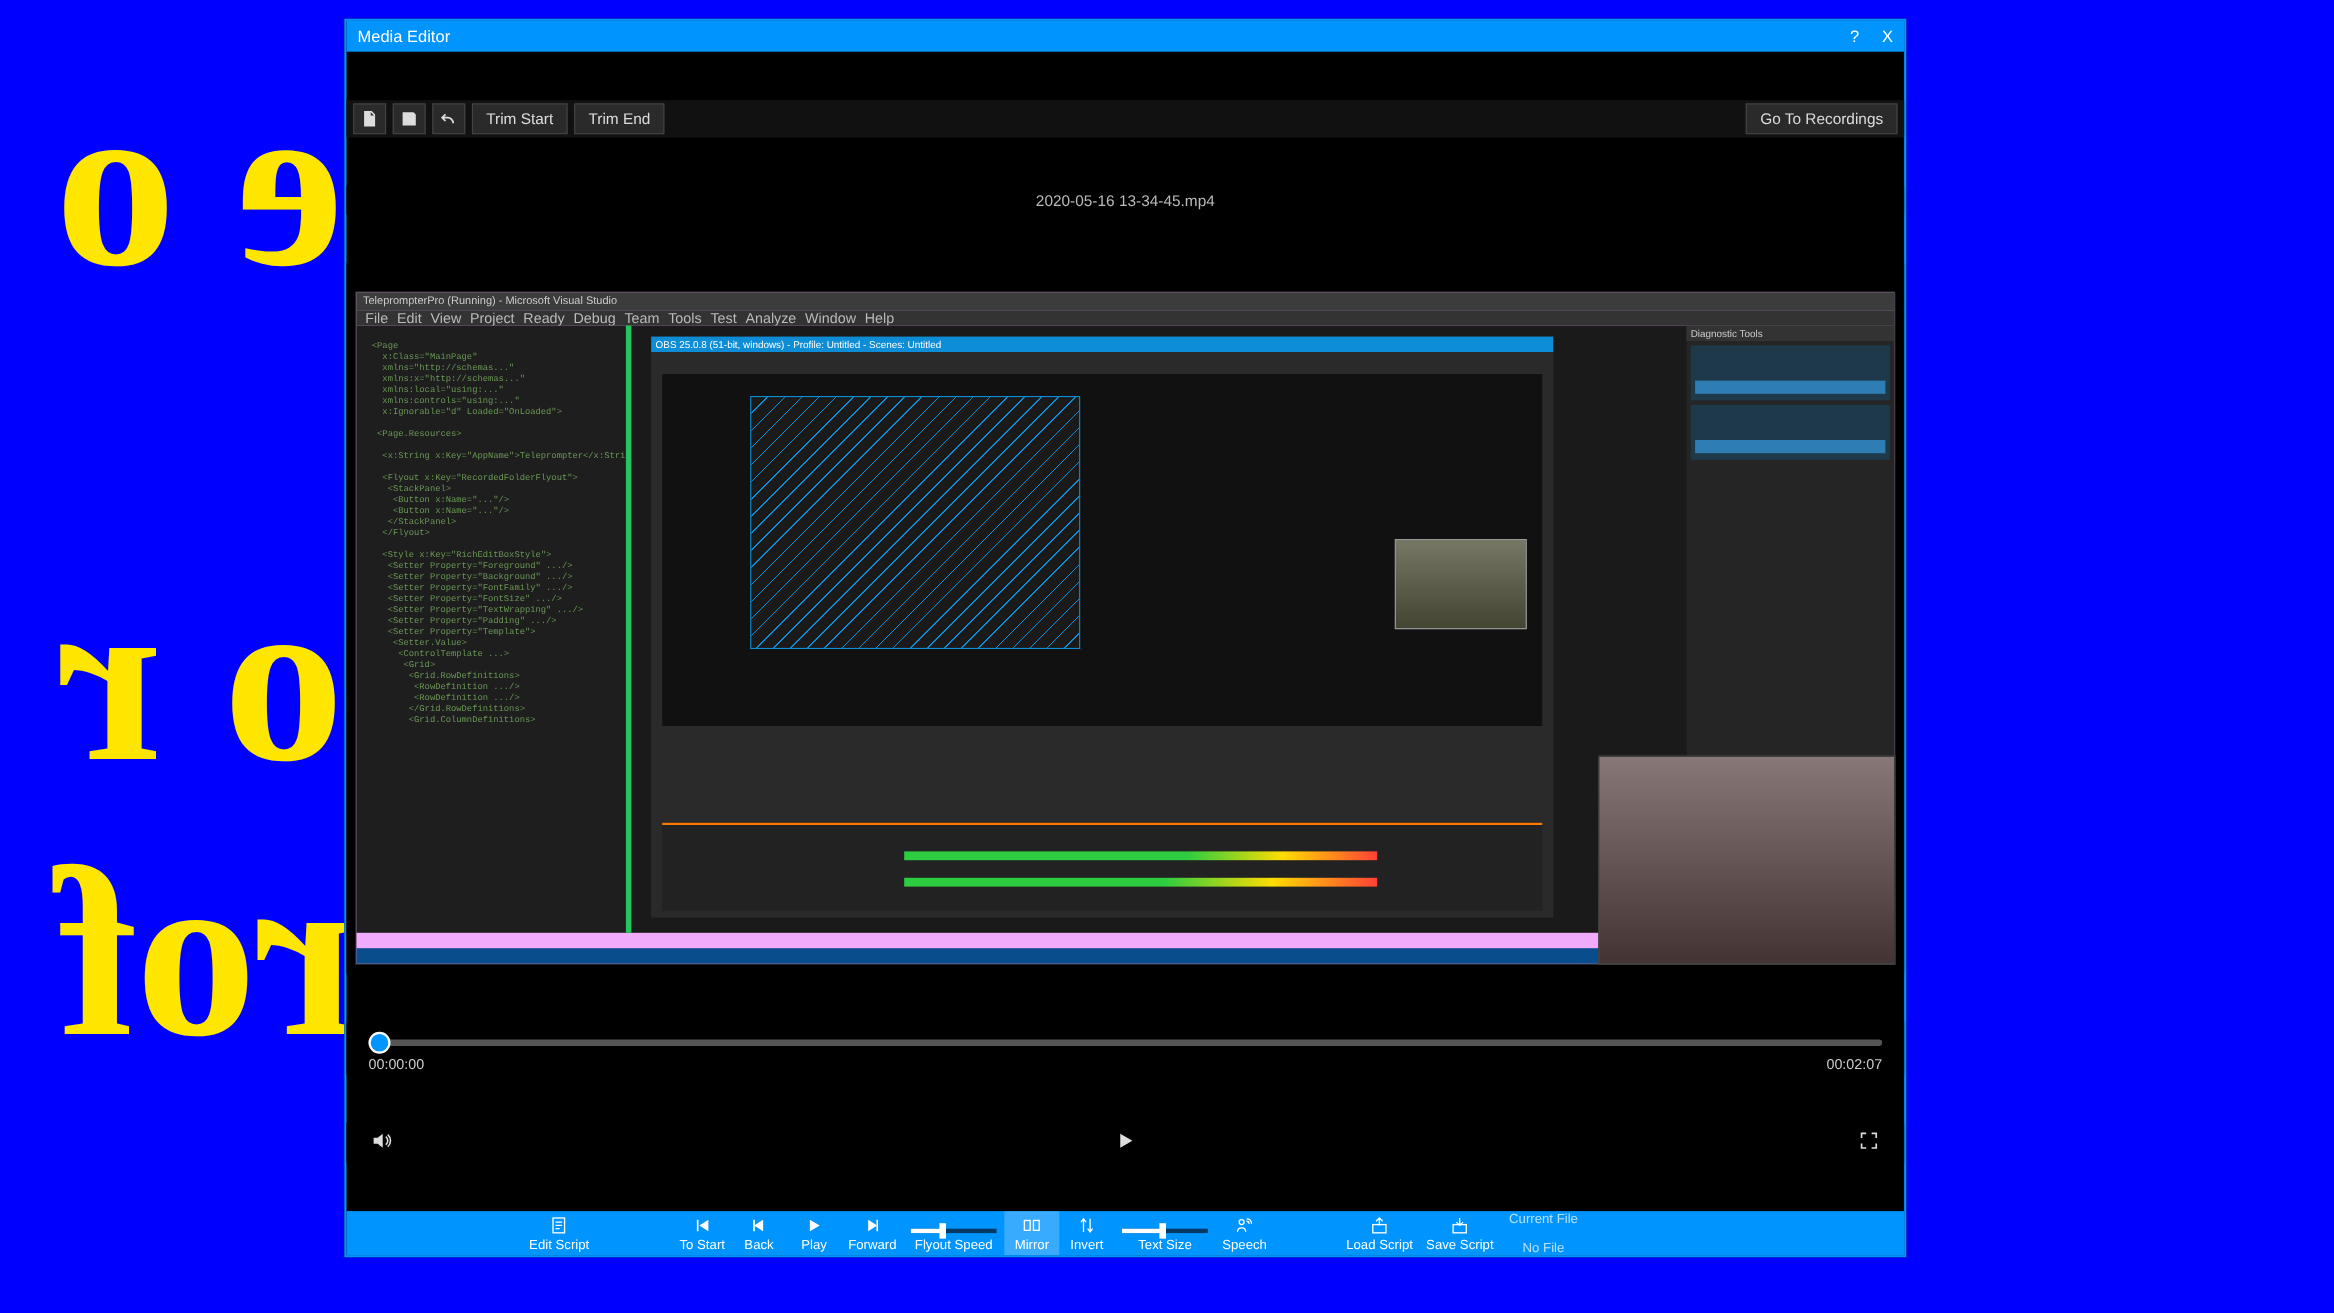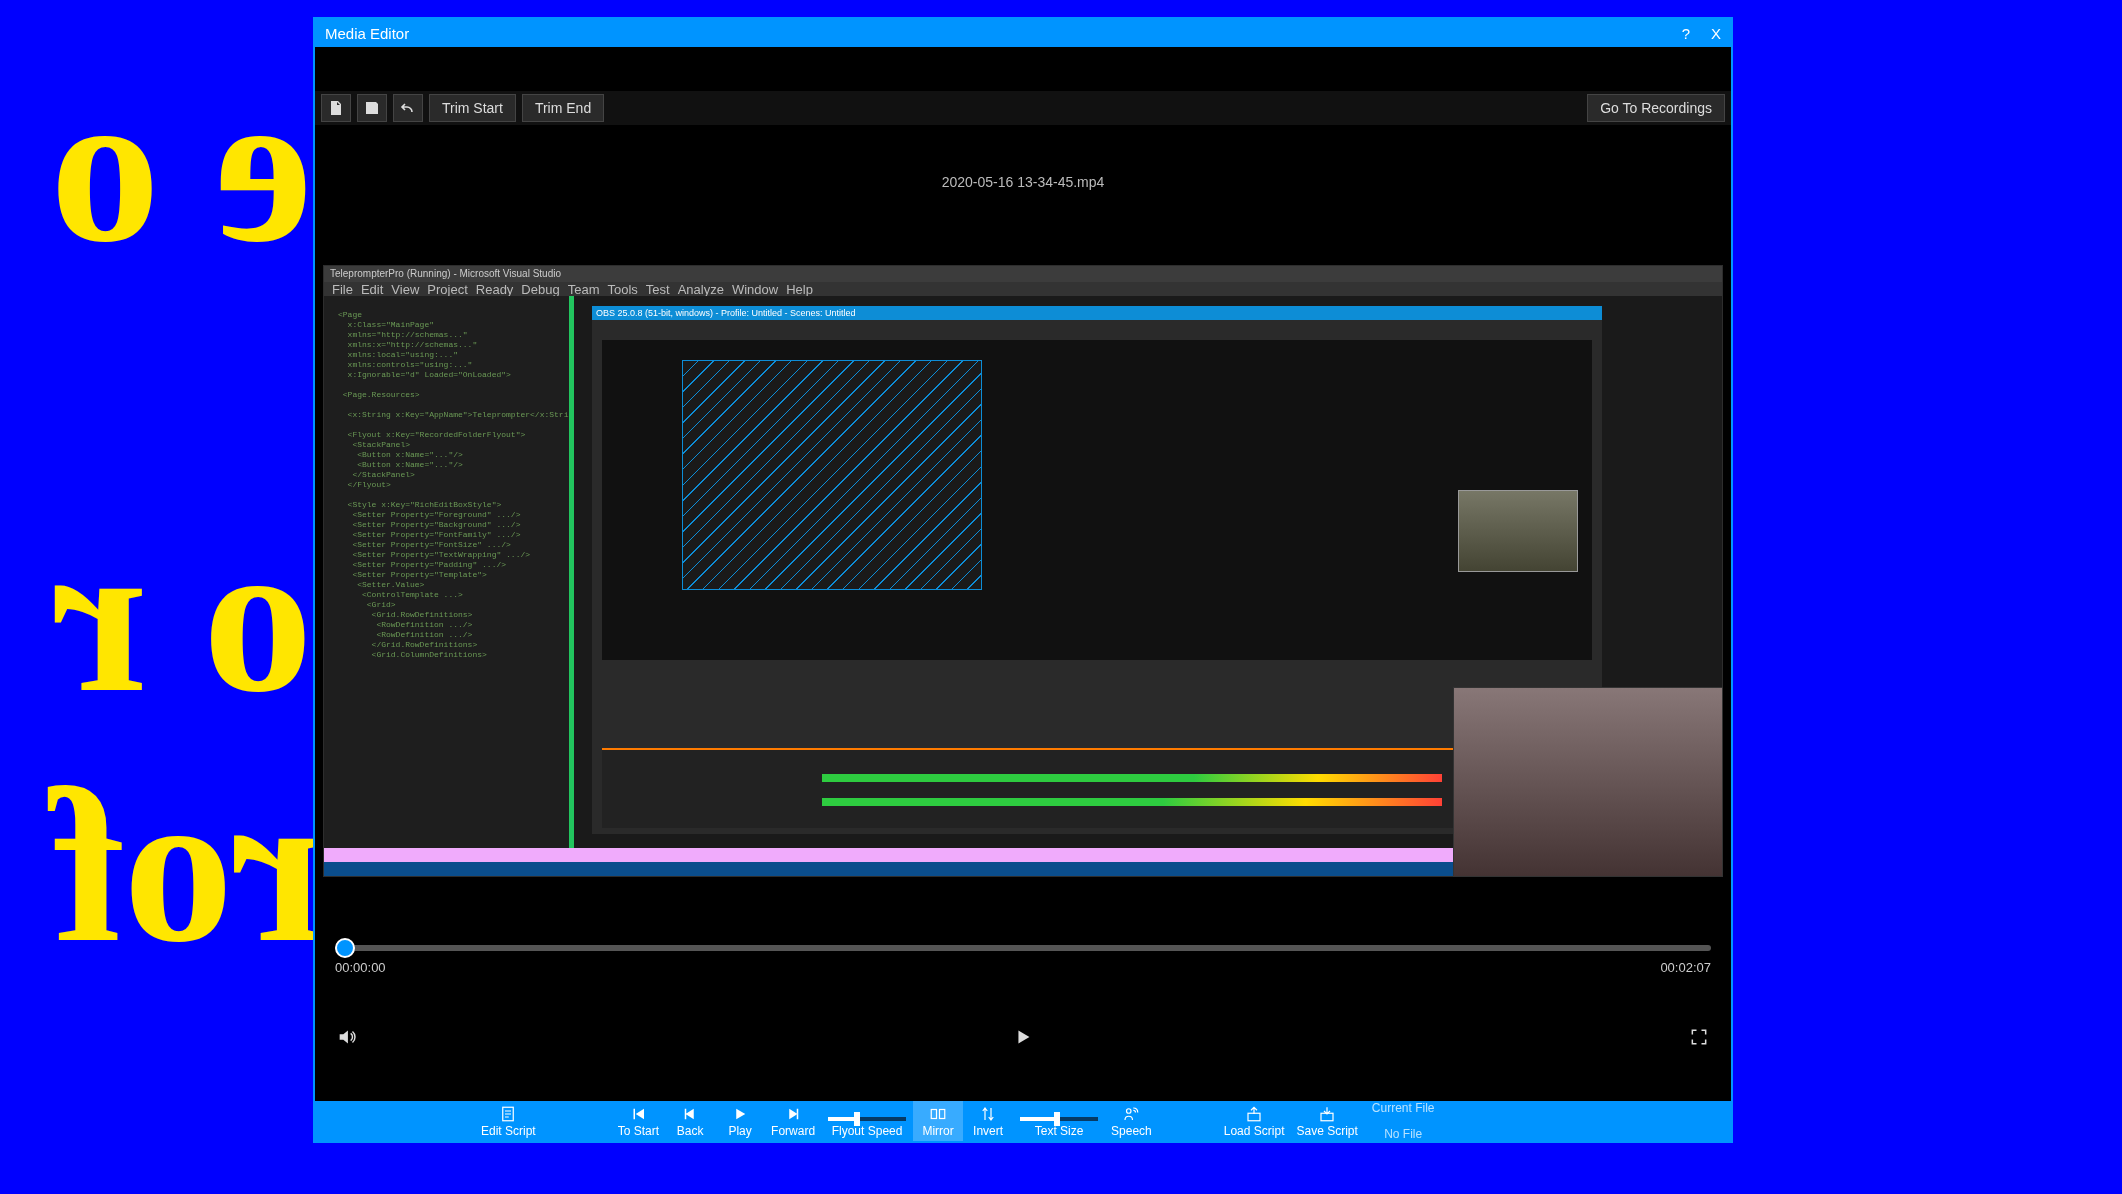--- a/index.html
+++ b/index.html
@@ -213,20 +213,25 @@
                   <div class="recursion"></div>
                   <div class="obs-cam"></div>
                 </div>
                 <div class="obs-strip">
                   <div class="meter"></div>
                   <div class="meter2"></div>
                 </div>
               </div>
             </div>
           </div>
+          <div class="vs-right">
+            <div class="hdr">Diagnostic Tools</div>
+            <div class="graph"></div>
+            <div class="graph"></div>
+          </div>
         </div>
         <div class="vs-taskbar"></div>
       </div>
     </div>
     <div class="cam-overlay"></div>
   </div>
 
   <div class="slider-row">
     <div class="track">
       <div class="thumb"></div>

